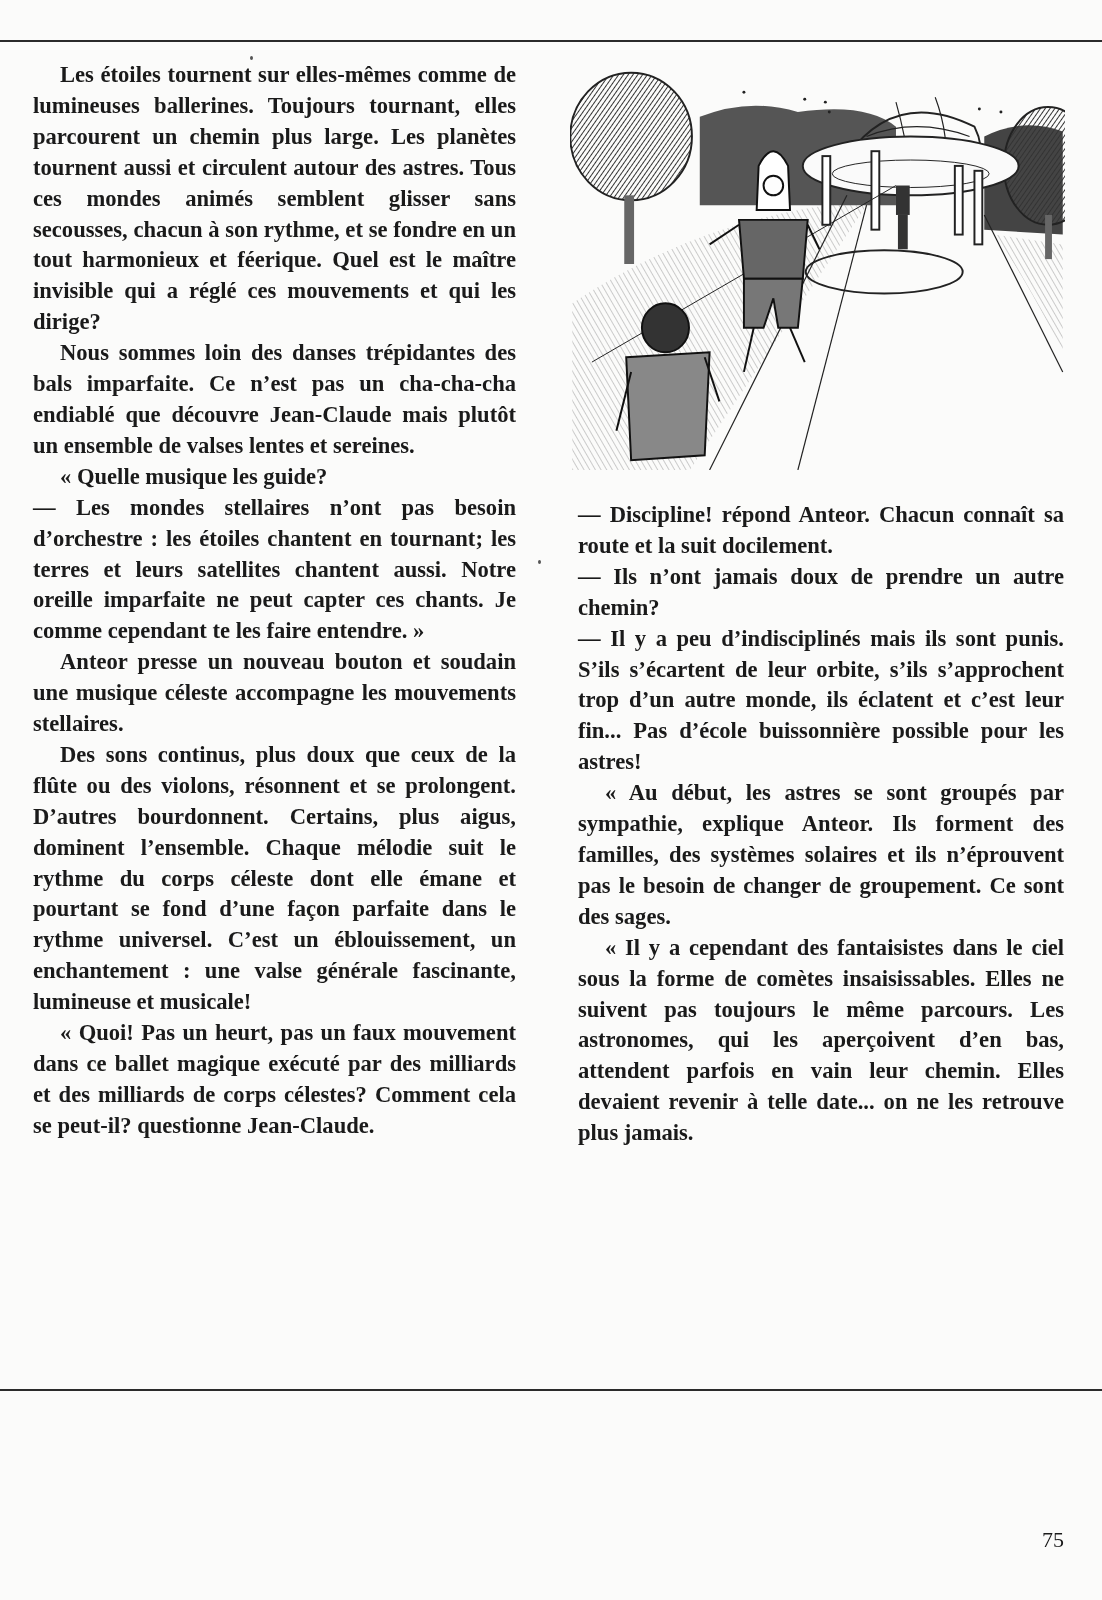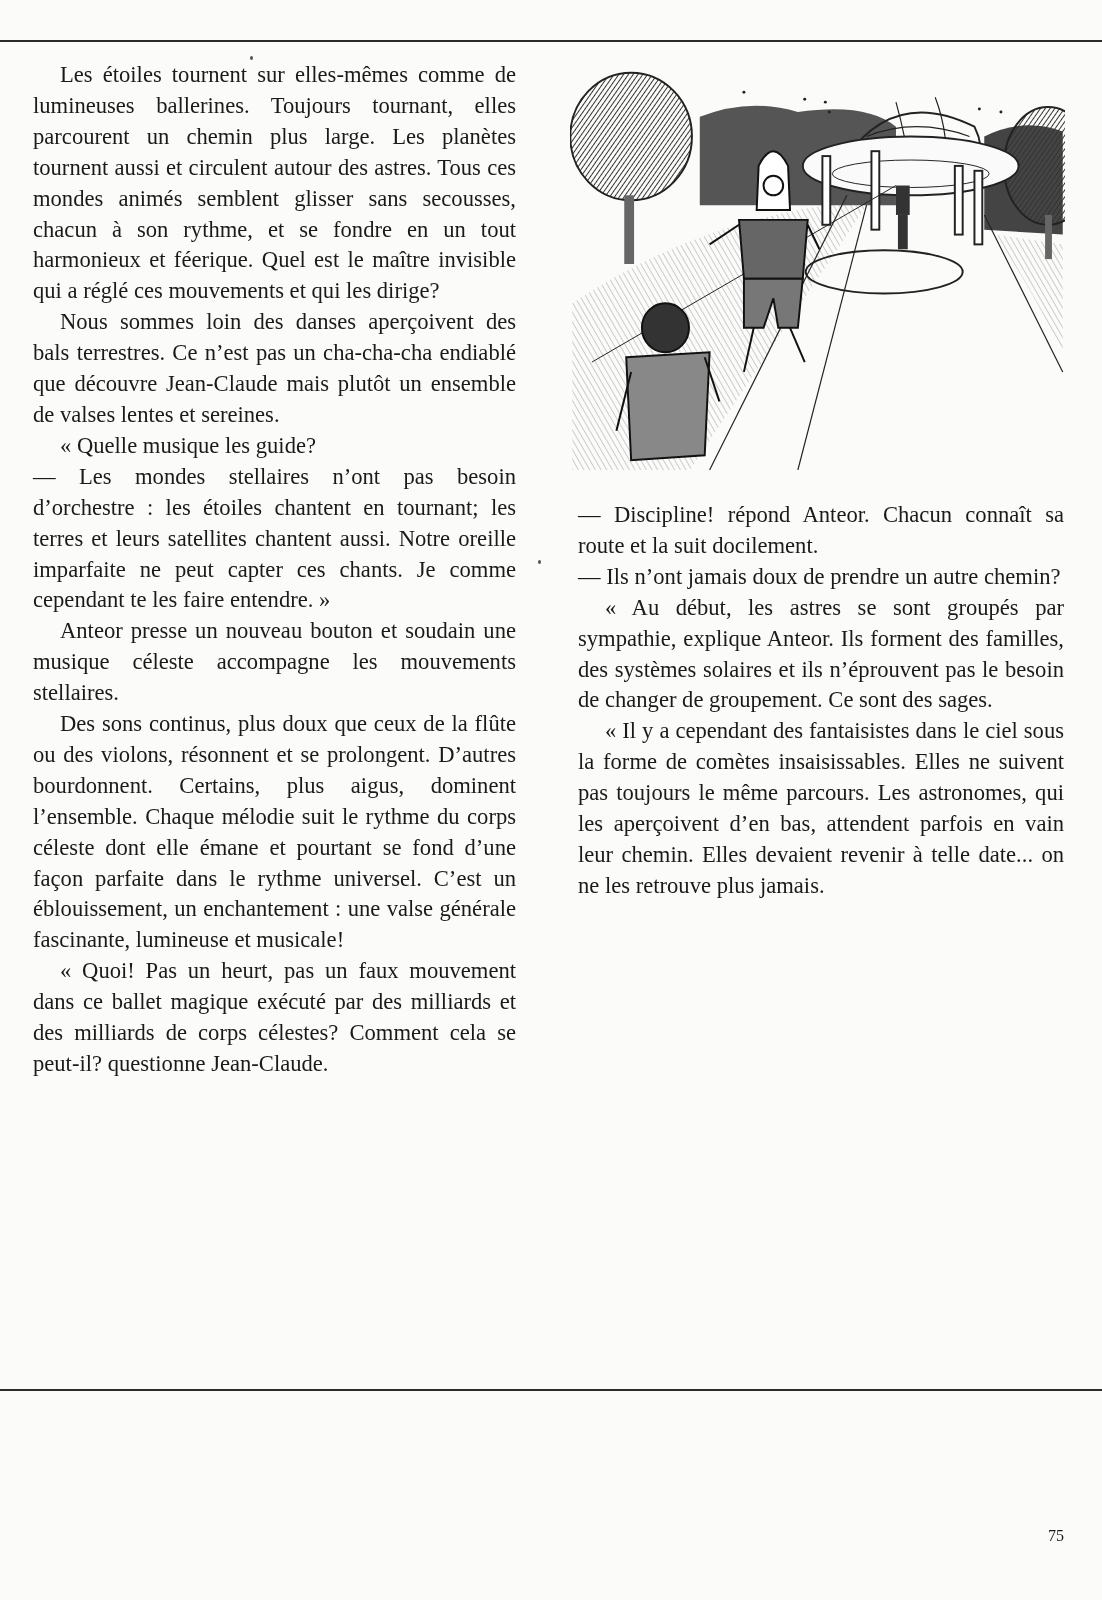--- a/index.html
+++ b/index.html
@@ -19,40 +19,40 @@
   .rule.bottom { top: 1389px; }
   .col {
     position: absolute;
     font-size: 22.6px;
     line-height: 30.9px;
     text-align: justify;
     hyphens: none;
   }
   .col.left { left: 33px; top: 60px; width: 483px; }
   .col.right { left: 578px; top: 500px; width: 486px; }
-  .col p { margin: 0; }
+  .col p { margin: 0; font-weight: bold; }
   .col p.indent { text-indent: 27px; }
   .illustration {
     position: absolute; left: 570px; top: 58px; width: 495px; height: 412px;
   }
   .illustration svg { width: 100%; height: 100%; }
   .page-number {
     position: absolute; right: 38px; top: 1527px;
-    font-size: 16px;
+    font-size: 22px;
   }
   .speck { position: absolute; width: 3px; height: 4px; background: #555; border-radius: 50%; }
 </style>
 </head>
 <body>
 
 <div class="rule top"></div>
 
 <div class="col left">
   <p class="indent">Les étoiles tournent sur elles-mêmes comme de lumineuses ballerines. Toujours tournant, elles parcourent un chemin plus large. Les planètes tournent aussi et circulent autour des astres. Tous ces mondes animés semblent glisser sans secousses, chacun à son rythme, et se fondre en un tout harmonieux et féerique. Quel est le maître invisible qui a réglé ces mouvements et qui les dirige?</p>
-  <p class="indent">Nous sommes loin des danses aperçoivent des bals terrestres. Ce n’est pas un cha-cha-cha endiablé que découvre Jean-Claude mais plutôt un ensemble de valses lentes et sereines.</p>
+  <p class="indent">Nous sommes loin des danses trépidantes des bals imparfaite. Ce n’est pas un cha-cha-cha endiablé que découvre Jean-Claude mais plutôt un ensemble de valses lentes et sereines.</p>
   <p class="indent">« Quelle musique les guide?</p>
   <p>— Les mondes stellaires n’ont pas besoin d’orchestre : les étoiles chantent en tournant; les terres et leurs satellites chantent aussi. Notre oreille imparfaite ne peut capter ces chants. Je comme cependant te les faire entendre. »</p>
   <p class="indent">Anteor presse un nouveau bouton et soudain une musique céleste accompagne les mouvements stellaires.</p>
   <p class="indent">Des sons continus, plus doux que ceux de la flûte ou des violons, résonnent et se prolongent. D’autres bourdonnent. Certains, plus aigus, dominent l’ensemble. Chaque mélodie suit le rythme du corps céleste dont elle émane et pourtant se fond d’une façon parfaite dans le rythme universel. C’est un éblouissement, un enchantement : une valse générale fascinante, lumineuse et musicale!</p>
   <p class="indent">« Quoi! Pas un heurt, pas un faux mouvement dans ce ballet magique exécuté par des milliards et des milliards de corps célestes? Comment cela se peut-il? questionne Jean-Claude.</p>
 </div>
 
 <div class="illustration">
   <svg viewBox="0 0 500 420">
     <defs>
@@ -127,20 +127,21 @@
       <path d="M55,305 L140,300 L135,405 L60,410 Z" fill="#888"></path>
       <line x1="60" y1="320" x2="45" y2="380"></line>
       <line x1="135" y1="305" x2="150" y2="350"></line>
     </g>
   </svg>
 </div>
 
 <div class="col right">
   <p>— Discipline! répond Anteor. Chacun connaît sa route et la suit docilement.</p>
   <p>— Ils n’ont jamais doux de prendre un autre chemin?</p>
+  <p>— Il y a peu d’indisciplinés mais ils sont punis. S’ils s’écartent de leur orbite, s’ils s’approchent trop d’un autre monde, ils éclatent et c’est leur fin... Pas d’école buissonnière possible pour les astres!</p>
   <p class="indent">« Au début, les astres se sont groupés par sympathie, explique Anteor. Ils forment des familles, des systèmes solaires et ils n’éprouvent pas le besoin de changer de groupement. Ce sont des sages.</p>
   <p class="indent">« Il y a cependant des fantaisistes dans le ciel sous la forme de comètes insaisissables. Elles ne suivent pas toujours le même parcours. Les astronomes, qui les aperçoivent d’en bas, attendent parfois en vain leur chemin. Elles devaient revenir à telle date... on ne les retrouve plus jamais.</p>
 </div>
 
 <div class="rule bottom"></div>
 
 <div class="speck" style="left:250px; top:56px;"></div>
 <div class="speck" style="left:538px; top:560px;"></div>
 
 <div class="page-number">75</div>

